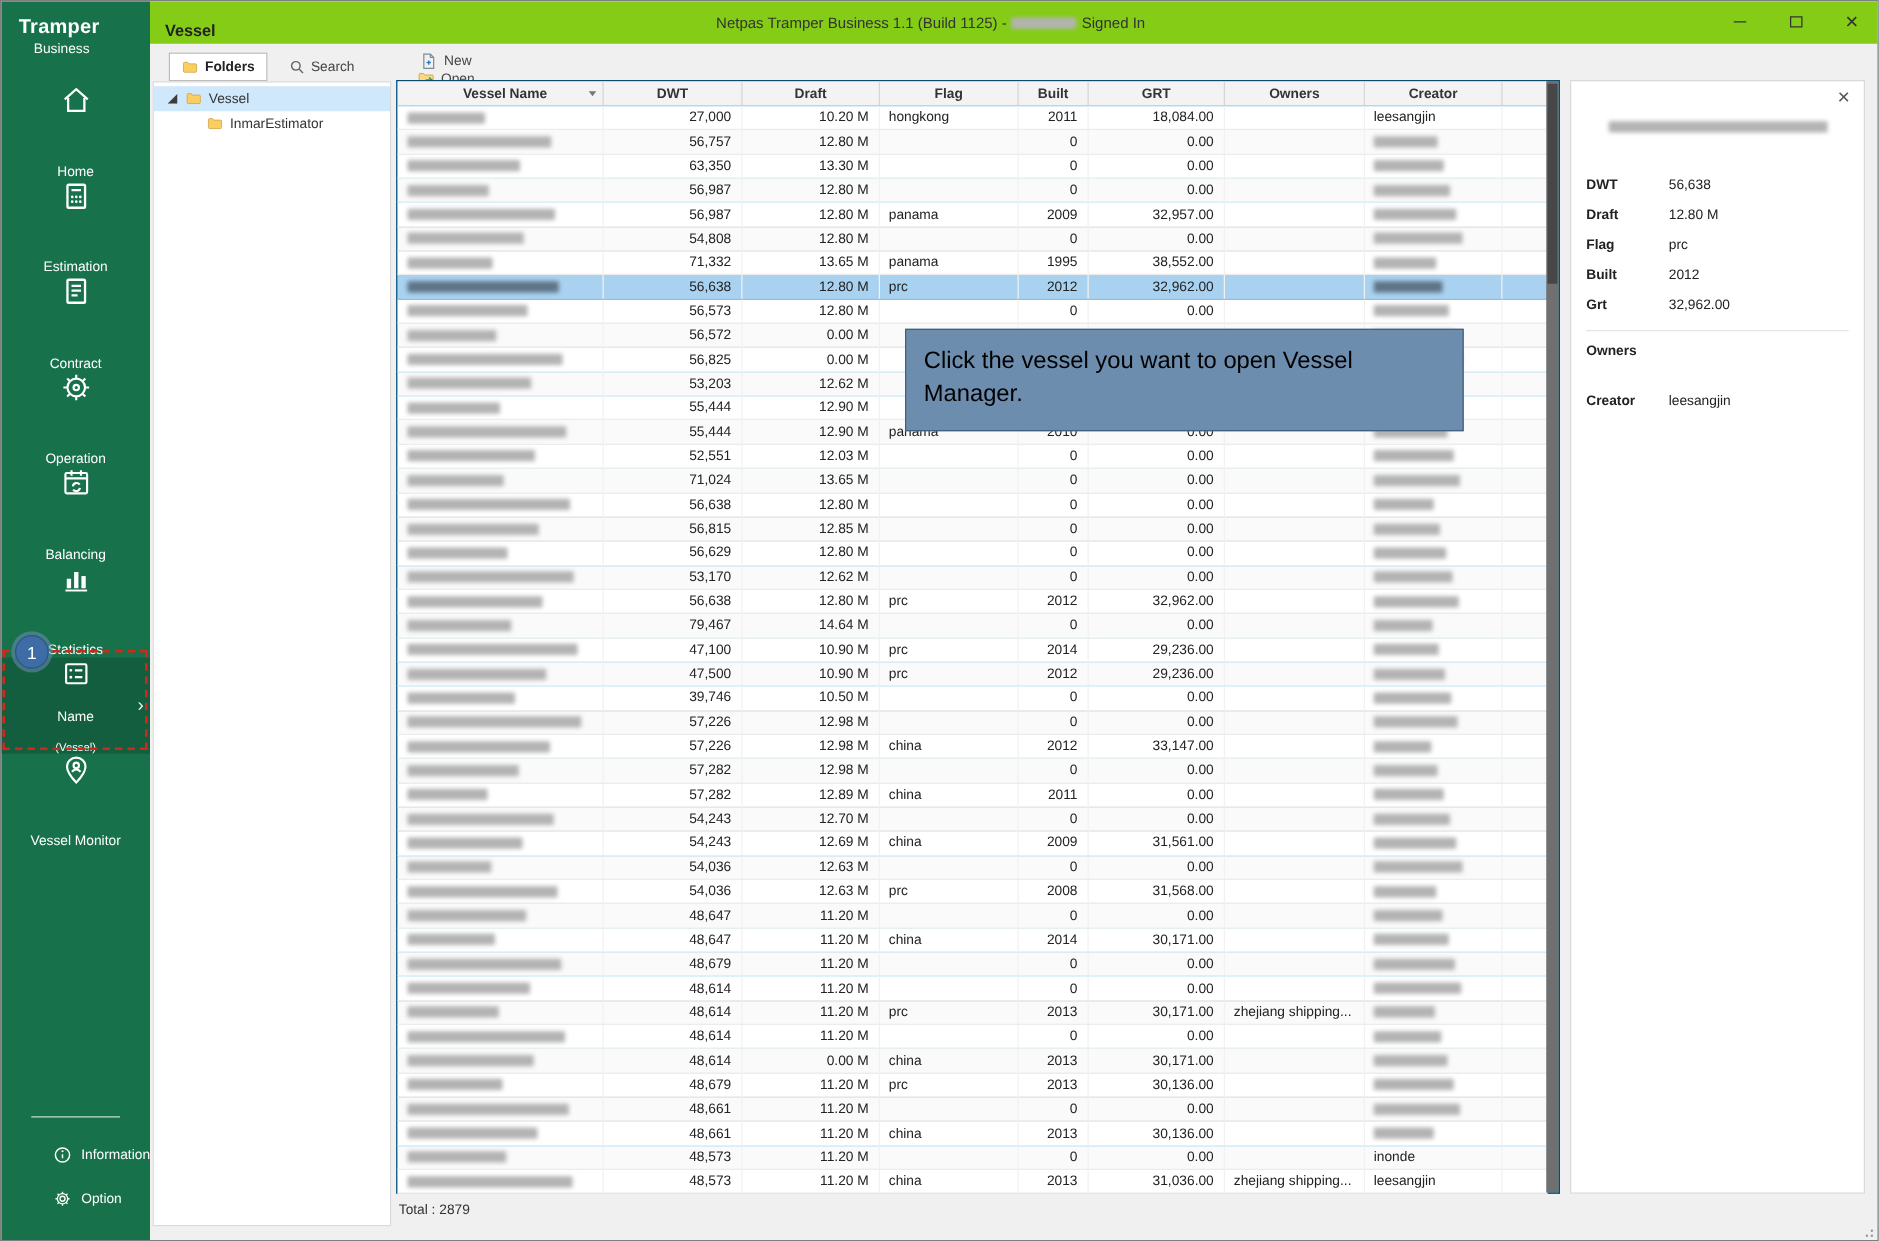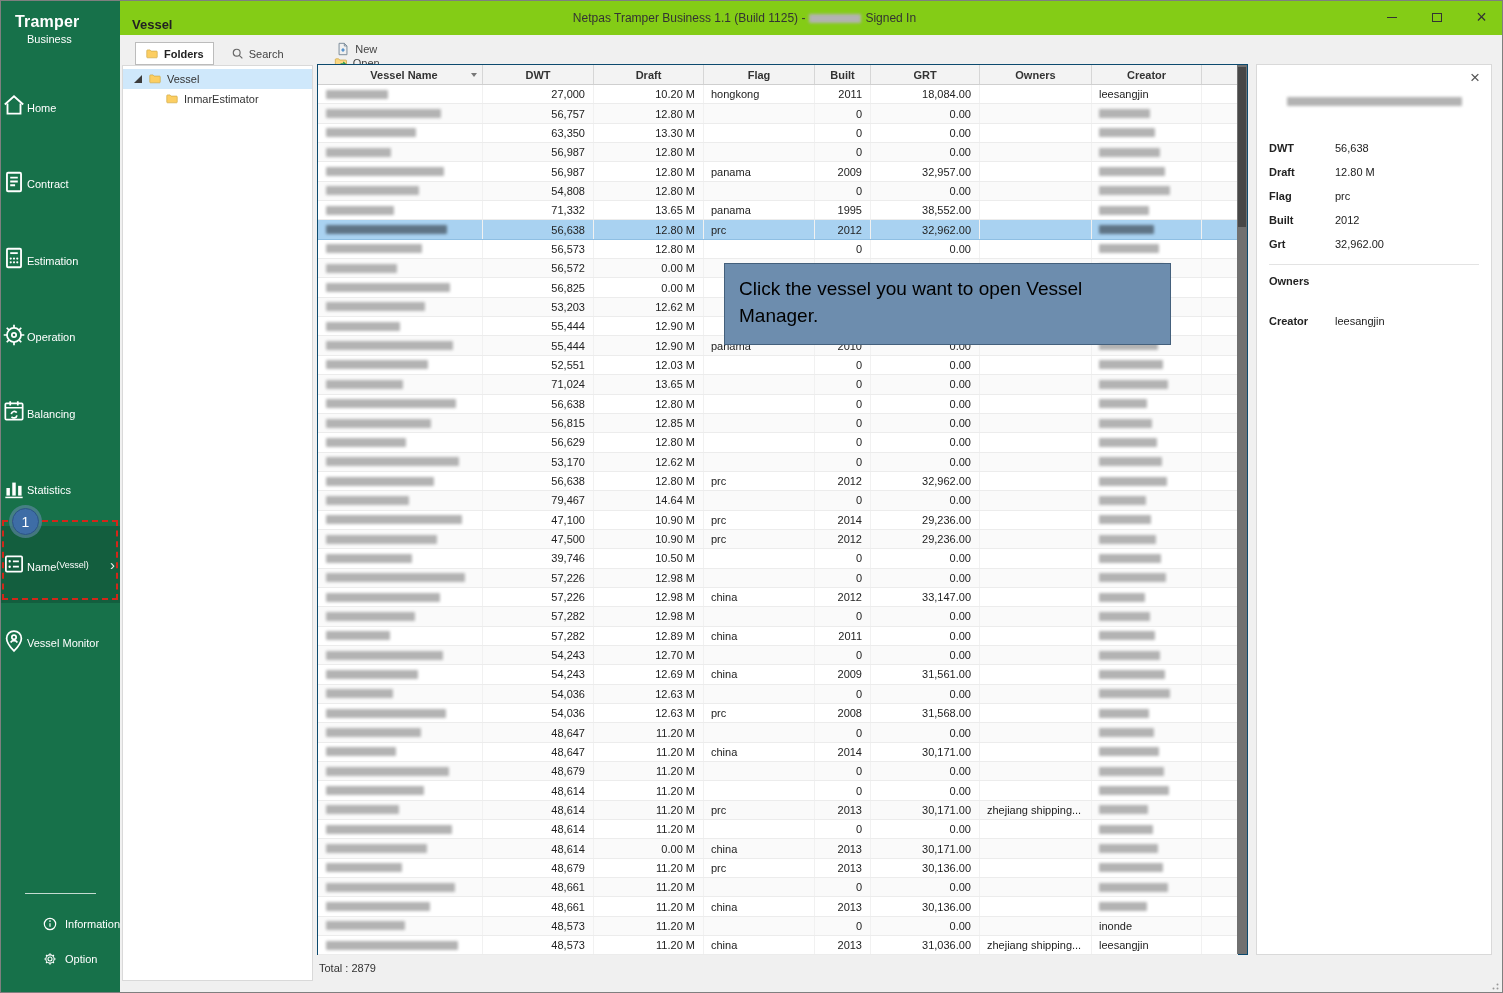--- a/index.html
+++ b/index.html
@@ -8,22 +8,22 @@
   .window { position:relative; width:1503px; height:993px; background:#f0f0f0;
             border:1px solid #7f7f7f; overflow:hidden; }
 
   
   .sidebar { position:absolute; left:0; top:0; width:119px; height:993px;
              background:var(--sidebar-green,#17714a); color:#fff; z-index:5; }
   .brand { padding:12px 16px 0 14px; }
   .brand-line1 { font-size:16px; font-weight:bold; letter-spacing:.2px; }
   .brand-line2 { font-size:11px; padding-left:12px; margin-top:2px; }
   .side-nav { position:absolute; left:0; top:66px; width:119px; }
-  .nav-item { position:relative; height:76.5px; display:flex; 
-              align-items:center; justify-content:flex-start; cursor:pointer; }
+  .nav-item { position:relative; height:76.5px; display:flex; flex-direction:column;
+              align-items:center; justify-content:space-between; cursor:pointer; }
   .nav-item.active { background:rgba(0,0,0,.16); }
   .nav-label { font-size:11px; margin-top:5px; }
   .nav-sub { font-size:9px; margin-top:1px; }
   .nav-chev { position:absolute; right:5px; top:50%; transform:translateY(-50%);
               font-size:15px; color:#e8f2ec; }
   .sidebar-sep { position:absolute; left:24px; top:892px; width:71px; height:1px;
                  background:rgba(255,255,255,.75); z-index:6; }
   .footer-nav { position:absolute; left:0; top:905px; width:119px; z-index:6; }
   .fitem { display:flex; align-items:center; gap:7px; padding-left:17px; height:35px;
            font-size:11px; color:#fff; cursor:pointer;margin-left:24px; }
@@ -147,34 +147,34 @@
               <path d="M3.5 11.5 12 4l8.5 7.5"></path>
               <path d="M6 10.5V20h12v-9.5"></path>
             </svg>
           </span>
           <span class="nav-label">Home</span>
         </div>
         <div class="nav-item">
           <span class="icon">
             <svg viewBox="0 0 24 24" width="26" height="26" fill="none" stroke="#fff" stroke-width="1.7">
               <rect x="5.5" y="3.5" width="13" height="17" rx="1"></rect>
-              <path d="M8.5 8h7M8.5 11.5h7M8.5 15h4.5"></path>
-            </svg>
-          </span>
-          <span class="nav-label">Contract</span>
+              <path d="M8.5 7.5h7"></path>
+              <path d="M9 12.5h.01M12 12.5h.01M15 12.5h.01M9 16h.01M12 16h.01M15 16h.01" stroke-linecap="round" stroke-width="2"></path>
+            </svg>
+          </span>
+          <span class="nav-label">Estimation</span>
         </div>
         <div class="nav-item">
           <span class="icon">
             <svg viewBox="0 0 24 24" width="26" height="26" fill="none" stroke="#fff" stroke-width="1.7">
               <rect x="5.5" y="3.5" width="13" height="17" rx="1"></rect>
-              <path d="M8.5 7.5h7"></path>
-              <path d="M9 12.5h.01M12 12.5h.01M15 12.5h.01M9 16h.01M12 16h.01M15 16h.01" stroke-linecap="round" stroke-width="2"></path>
-            </svg>
-          </span>
-          <span class="nav-label">Estimation</span>
+              <path d="M8.5 8h7M8.5 11.5h7M8.5 15h4.5"></path>
+            </svg>
+          </span>
+          <span class="nav-label">Contract</span>
         </div>
         <div class="nav-item">
           <span class="icon">
             <svg viewBox="0 0 24 24" width="26" height="26" fill="none" stroke="#fff" stroke-width="1.6">
               <circle cx="12" cy="12" r="6.5"></circle>
               <circle cx="12" cy="12" r="2"></circle>
               <path d="M12 2.5v3M12 18.5v3M2.5 12h3M18.5 12h3M5.3 5.3l2.1 2.1M16.6 16.6l2.1 2.1M18.7 5.3l-2.1 2.1M7.4 16.6l-2.1 2.1"></path>
             </svg>
           </span>
           <span class="nav-label">Operation</span>

